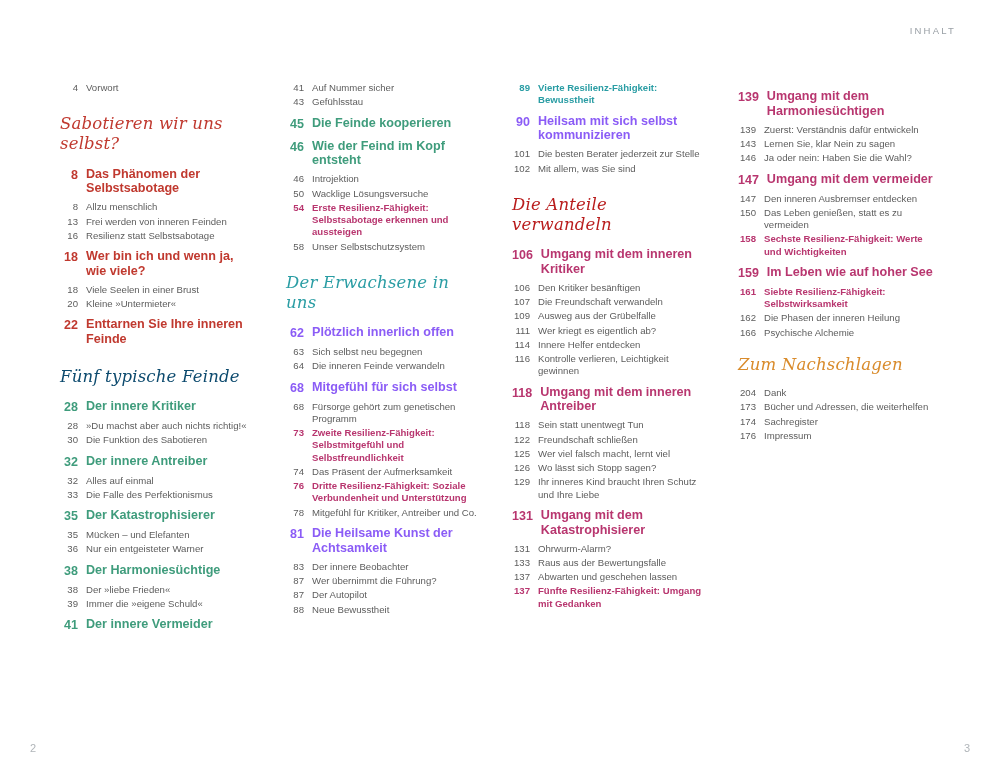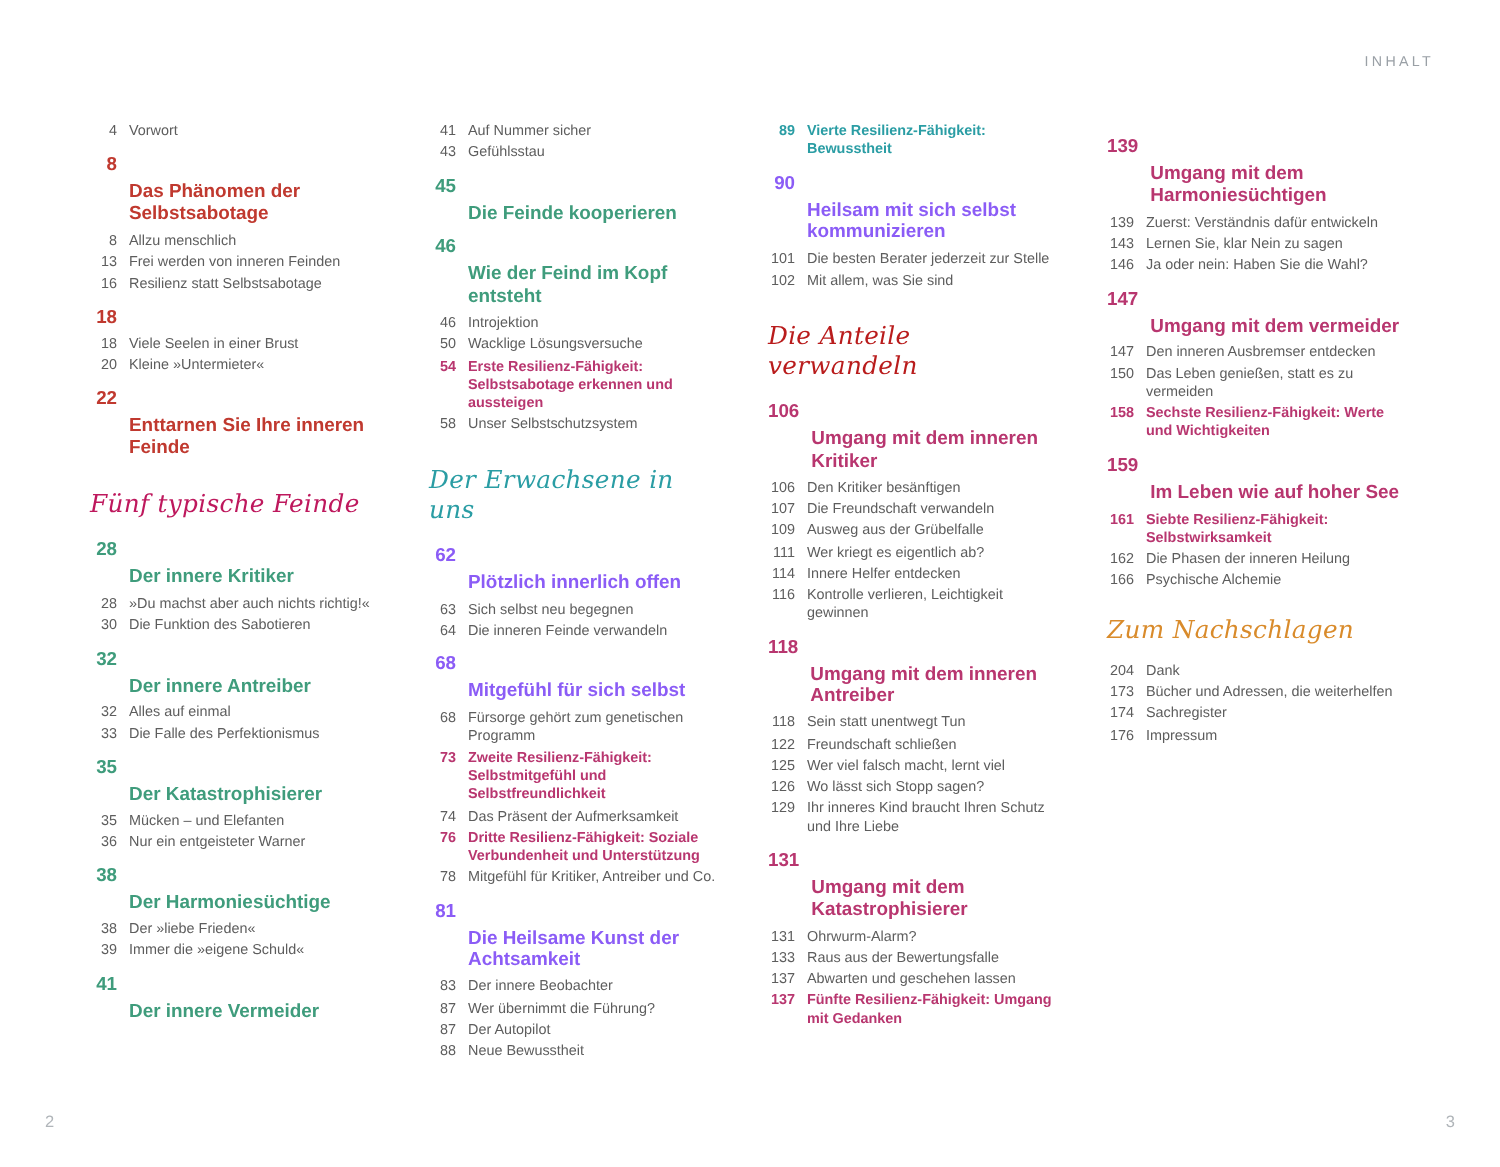--- a/index.html
+++ b/index.html
@@ -17,21 +17,21 @@
   }
   .page {
     position: relative;
     width: 1000px;
     height: 778px;
     box-sizing: border-box;
     padding: 0;
   }
   .running-head {
     position: absolute;
-    top: 36px;
+    top: 25px;
     right: 44px;
     font-size: 9.5px;
     letter-spacing: 2.2px;
     color: #9aa0a6;
     font-family: "Liberation Sans", sans-serif;
   }
   .columns {
     position: absolute;
     top: 82px;
     left: 0;
@@ -78,21 +78,20 @@
   }
   .lvl1 .pg {
     font-size: 12.5px;
     font-weight: bold;
     padding-top: 0px;
   }
   .lvl1 .txt {
     font-size: 12.6px;
     font-weight: bold;
     line-height: 1.18;
-    margin-top: 19px;
   }
   
   .c-red .pg, .c-red .txt { color: #c0392f; }
   .c-teal .pg, .c-teal .txt { color: #8b5cf6; }
   .c-magenta .pg, .c-magenta .txt { color: #b8366f; }
   .c-green .pg, .c-green .txt { color: #3f9c7c; }
 
   
   .link .pg, .link .txt {
     font-size: 9.6px;
@@ -107,21 +106,21 @@
     font-style: italic;
     font-size: 16.5px;
     line-height: 1.22;
     margin: 20px 0 12px 0;
     letter-spacing: 0.2px;
     font-weight: normal;
   }
   .ch-red { color: #c0392f; }
   .ch-teal { color: #2a9da4; }
   .ch-magenta { color: #b91c1c; }
-  .ch-green { color: #be185d; }
+  .ch-green { color: #0c4a6e; }
   .ch-orange { color: #d98b2b; margin-top: 16px; }
 
   .folio {
     position: absolute;
     bottom: 24px;
     font-size: 11px;
     color: #b0b5b9;
   }
   .folio.left { left: 30px; }
   .folio.right { right: 30px; }
@@ -130,38 +129,40 @@
 <body>
 
 <div class="page">
   <div class="running-head">INHALT</div>
   <div class="columns" id="columns">
       <div class="col">
         <div class="entry lvl2">
           <div class="pg">4</div>
           <div class="txt">Vorwort</div>
         </div>
+        <div class="chapter ch-red">Sabotieren wir uns selbst?</div>
         <div class="entry lvl1 c-red">
           <div class="pg">8</div>
           <div class="txt">Das Phänomen der Selbstsabotage</div>
         </div>
         <div class="entry lvl2">
           <div class="pg">8</div>
           <div class="txt">Allzu menschlich</div>
         </div>
         <div class="entry lvl2">
           <div class="pg">13</div>
           <div class="txt">Frei werden von inneren Feinden</div>
         </div>
         <div class="entry lvl2">
           <div class="pg">16</div>
           <div class="txt">Resilienz statt Selbstsabotage</div>
         </div>
         <div class="entry lvl1 c-red">
           <div class="pg">18</div>
+          <div class="txt">Wer bin ich und wenn ja, wie viele?</div>
         </div>
         <div class="entry lvl2">
           <div class="pg">18</div>
           <div class="txt">Viele Seelen in einer Brust</div>
         </div>
         <div class="entry lvl2">
           <div class="pg">20</div>
           <div class="txt">Kleine »Untermieter«</div>
         </div>
         <div class="entry lvl1 c-red">

